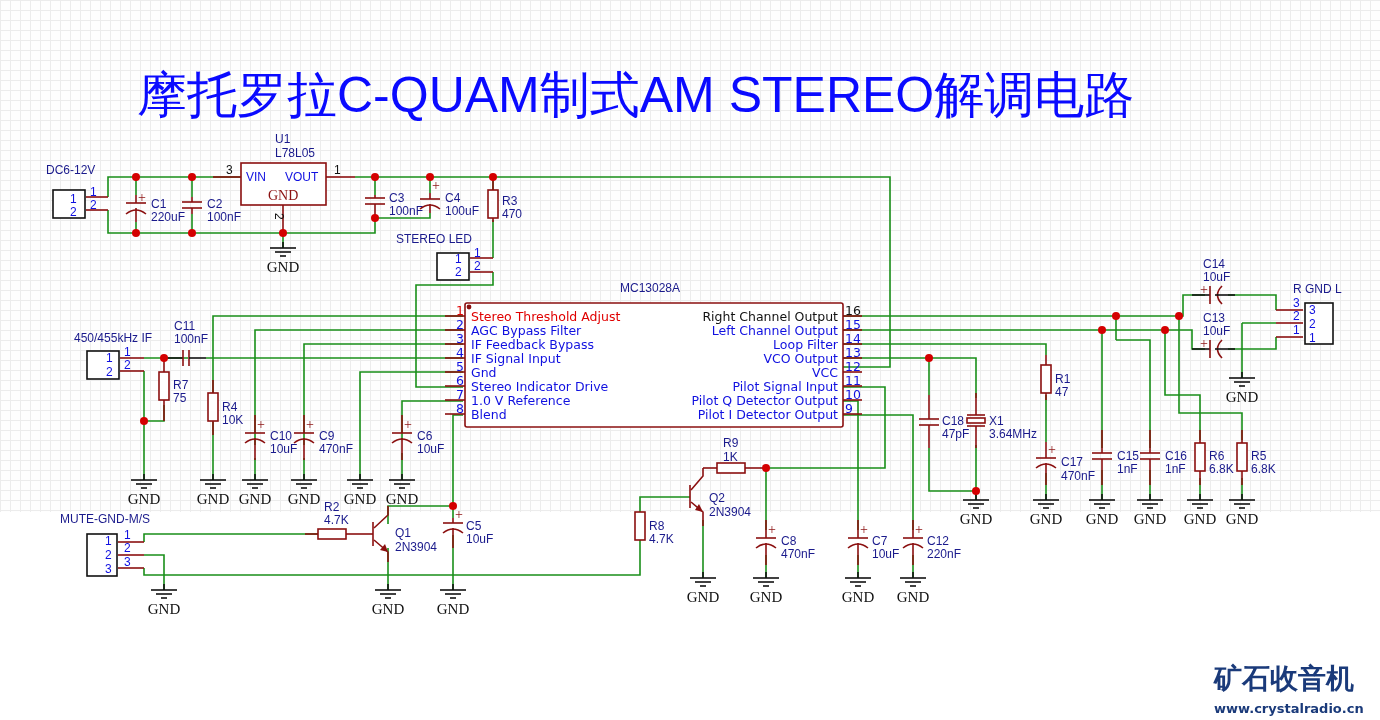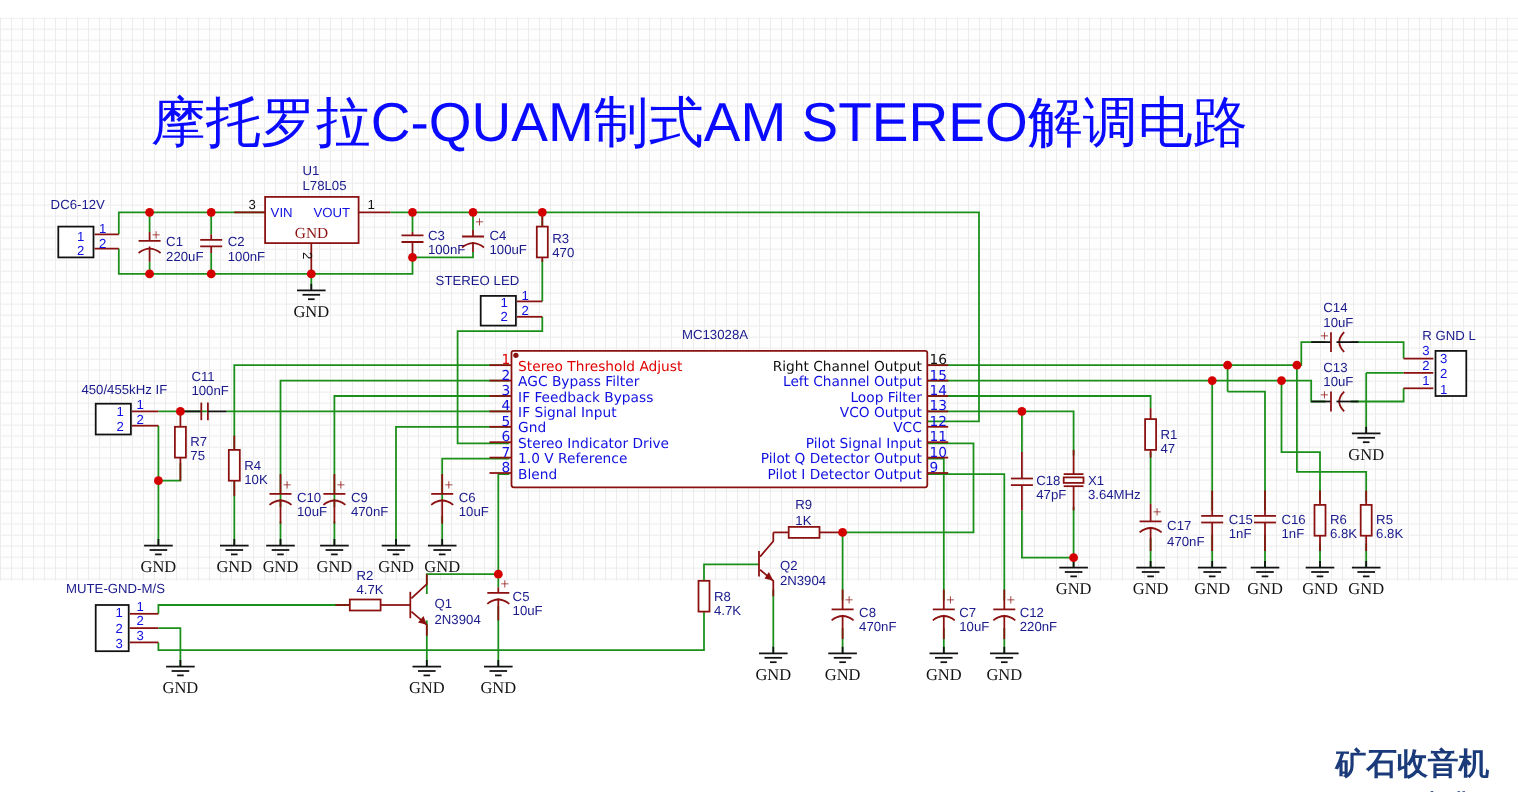--- a/index.html
+++ b/index.html
@@ -1,17 +1,17 @@
 <!DOCTYPE html>
 <html><head>
 <meta charset="utf-8">
 <style>
   html,body{margin:0;padding:0;background:#fff;}
   body{width:1380px;height:720px;overflow:hidden;font-family:"Liberation Sans",sans-serif;}
-  #canvas{position:absolute;left:0;top:16px;width:1380px;height:512px;
+  #canvas{position:absolute;left:0;top:0;width:1380px;height:512px;
     background-color:#fefefe;
     background-image:linear-gradient(#ececec 1px,transparent 1px),linear-gradient(90deg,#ececec 1px,transparent 1px);
     background-size:10px 10px;}
   svg{position:absolute;left:0;top:0;}
   .w{stroke:#1a8f1a;stroke-width:1.6;fill:none;}
   .p{stroke:#8b1010;stroke-width:1.6;fill:none;}
   .bk{stroke:#111;stroke-width:1.6;fill:none;}
   .box{stroke:#8b1010;stroke-width:1.6;fill:#fff;}
   .cbox{stroke:#111;stroke-width:1.6;fill:#fff;}
   .t{font-family:"Liberation Sans",sans-serif;font-size:12px;fill:#1a1a8c;}

